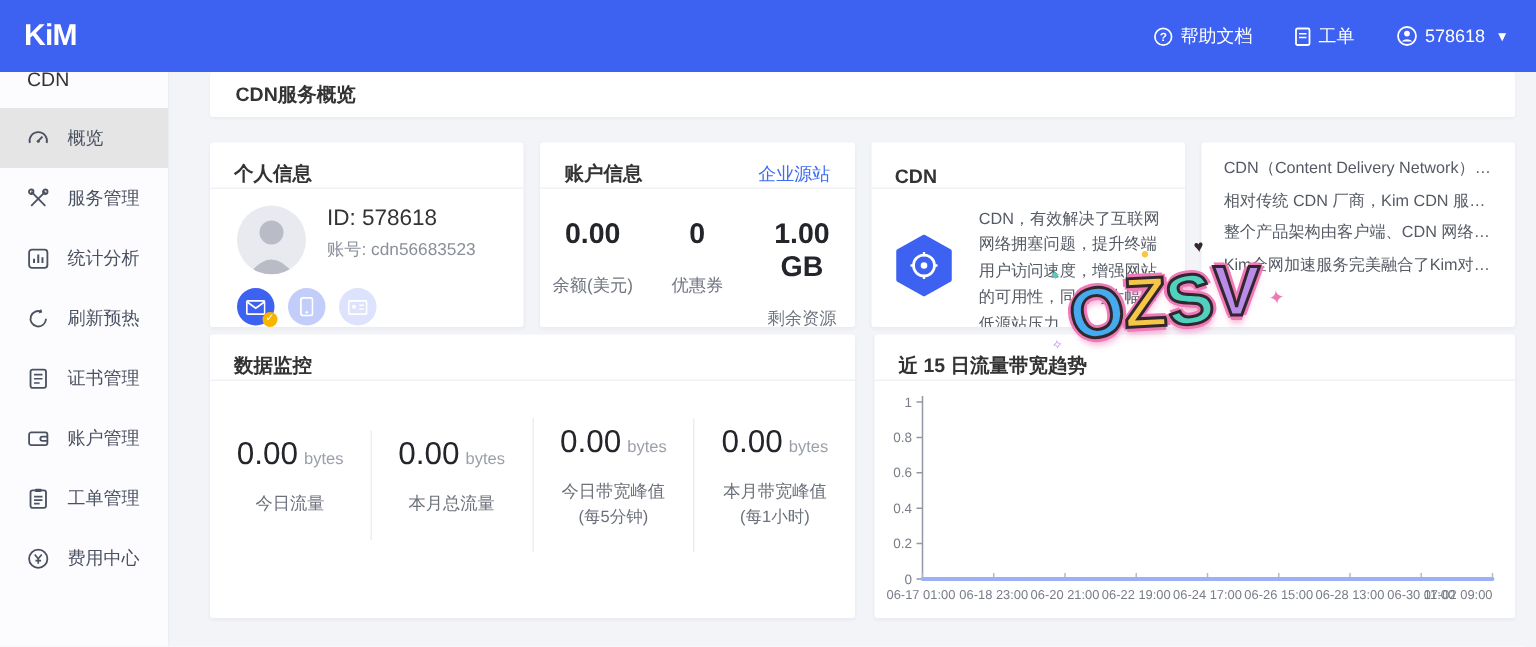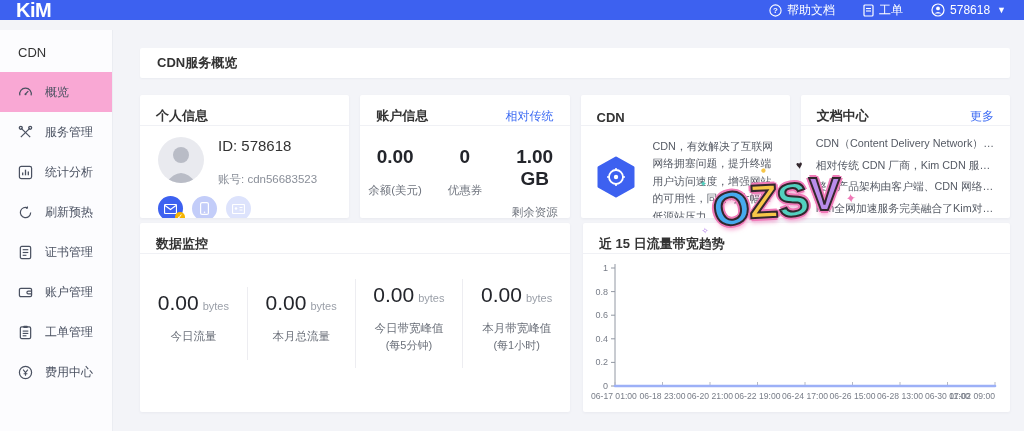--- a/index.html
+++ b/index.html
@@ -1,51 +1,51 @@
 <!DOCTYPE html>
 <html><head>
 <meta charset="utf-8">
 <style>
   * { margin:0; padding:0; box-sizing:border-box; }
   html,body { width:1024px; height:431px; overflow:hidden; font-family:"Liberation Sans","DejaVu Sans",sans-serif; }
   .app { position:relative; width:1024px; height:431px; background:#f3f4f8; overflow:hidden; }
 
   
-  .topbar { position:absolute; top:0; left:0; width:1024px; height:20px; background:#3d61f0; display:flex; align-items:center; justify-content:space-between; padding:0 18px 0 16px; z-index:5; }
+  .topbar { position:absolute; top:0; left:0; width:1024px; height:48px; background:#3d61f0; display:flex; align-items:center; justify-content:space-between; padding:0 18px 0 16px; z-index:5; }
   .logo { color:#fff; font-size:20px; font-weight:bold; letter-spacing:-0.5px; line-height:30px; }
   .topnav { display:flex; align-items:center; gap:28px; }
   .topnav-item { display:flex; align-items:center; gap:5px; color:#fff; font-size:12px; cursor:pointer; }
   .topnav-item svg { display:block; }
   .caret { font-size:9px; margin-left:2px; }
 
   
   .sidebar { position:absolute; top:30px; left:0; width:113px; height:401px; background:#fcfcfe; border-right:1px solid #ebedf2; z-index:4; }
   .sidebar-title { font-size:13px; color:#333; padding:15px 0 12px 18px; }
   .menu-item { display:flex; align-items:center; gap:12px; height:40px; padding-left:18px; font-size:12px; color:#4a5161; cursor:pointer; }
-  .menu-item.active { background:#f9a8d4; }
+  .menu-item.active { background:#e5e5e5; }
   .menu-item svg { display:block; flex:none; }
 
   
   .content { position:absolute; top:30px; left:113px; width:911px; height:401px; padding:18px 14px 0 27px; }
   .page-title-bar { background:#fff; border-radius:2px; height:30px; display:flex; align-items:center; padding-left:17px; font-size:13px; font-weight:bold; color:#333; box-shadow:0 1px 2px rgba(30,40,80,.04); }
 
   .card { background:#fff; border-radius:2px; box-shadow:0 1px 3px rgba(30,40,80,.05); overflow:hidden; }
   .card-head { height:31px; display:flex; align-items:flex-end; justify-content:space-between; padding:0 16px; border-bottom:1px solid #f0f1f5; }
   .card-title { font-size:13px; font-weight:bold; color:#333; }
   .card-link { font-size:12px; color:#3d6bf3; cursor:pointer; text-decoration:none; }
 
   .row1 { display:grid; grid-template-columns:repeat(4,1fr); gap:11px; margin-top:17px; height:123px; }
   .row2 { display:grid; grid-template-columns:430px 1fr; gap:13px; margin-top:5px; height:189px; }
 
   
   .personal-body { padding:11px 16px 0 18px; }
   .personal-top { display:flex; gap:14px; }
   .avatar { width:46px; height:46px; border-radius:50%; background:#e9eaef; overflow:hidden; flex:none; }
   .pid { font-size:15px; color:#333; font-weight:500; }
-  .pacct { font-size:11.5px; color:#8a8f99; margin-top:18px; }
+  .pacct { font-size:11.5px; color:#8a8f99; margin-top:5px; }
   .badges { display:flex; gap:9px; margin-top:9px; }
   .badge { width:25px; height:25px; border-radius:50%; display:flex; align-items:center; justify-content:center; position:relative; cursor:pointer; }
   .badge.b-mail { background:#3d61f0; }
   .badge.b-phone { background:#c3cdf9; }
   .badge.b-card { background:#dde3fc; }
   .badge .mini { position:absolute; right:-2px; bottom:-1px; width:10px; height:10px; border-radius:50%; background:#f7b500; color:#fff; font-size:7px; line-height:10px; text-align:center; font-weight:bold; }
 
   
   .account-body { display:flex; padding-top:20px; }
   .acc-stat { flex:1; text-align:center; }
@@ -253,21 +253,21 @@
                   <line x1="7.5" y1="6" x2="10.5" y2="6" stroke="#fff" stroke-width="1"></line>
                 </svg>
             </div>
           </div>
         </div>
       </div>
 
       <div class="card">
         <div class="card-head">
           <span class="card-title">账户信息</span>
-          <a class="card-link">相对传统</a>
+          <a class="card-link">企业源站</a>
         </div>
         <div class="account-body" id="accountStats">
             <div class="acc-stat">
               <div class="acc-val">0.00</div>
                  <div class="acc-label">余额(美元)</div>
             </div>
             <div class="acc-stat">
               <div class="acc-val">0</div>
                  <div class="acc-label">优惠券</div>
             </div>
@@ -297,24 +297,20 @@
               </svg>
           </div>
           <div>
             <div class="cdn-desc">CDN，有效解决了互联网网络拥塞问题，提升终端用户访问速度，增强网站的可用性，同时可大幅降低源站压力。</div>
 
           </div>
         </div>
       </div>
 
       <div class="card">
-        <div class="card-head">
-          <span class="card-title">文档中心</span>
-          <a class="card-link">更多</a>
-        </div>
         <div class="docs-body" id="docsList">
             <div class="doc-line">CDN（Content Delivery Network），也即内容分发...</div>
             <div class="doc-line">相对传统 CDN 厂商，Kim CDN 服务完全实现全自...</div>
             <div class="doc-line">整个产品架构由客户端、CDN 网络、企业源站、...</div>
             <div class="doc-line">Kim全网加速服务完美融合了Kim对象存储和 CDN ...</div>
           </div>
       </div>
     </div>
 
     <div class="row2">

